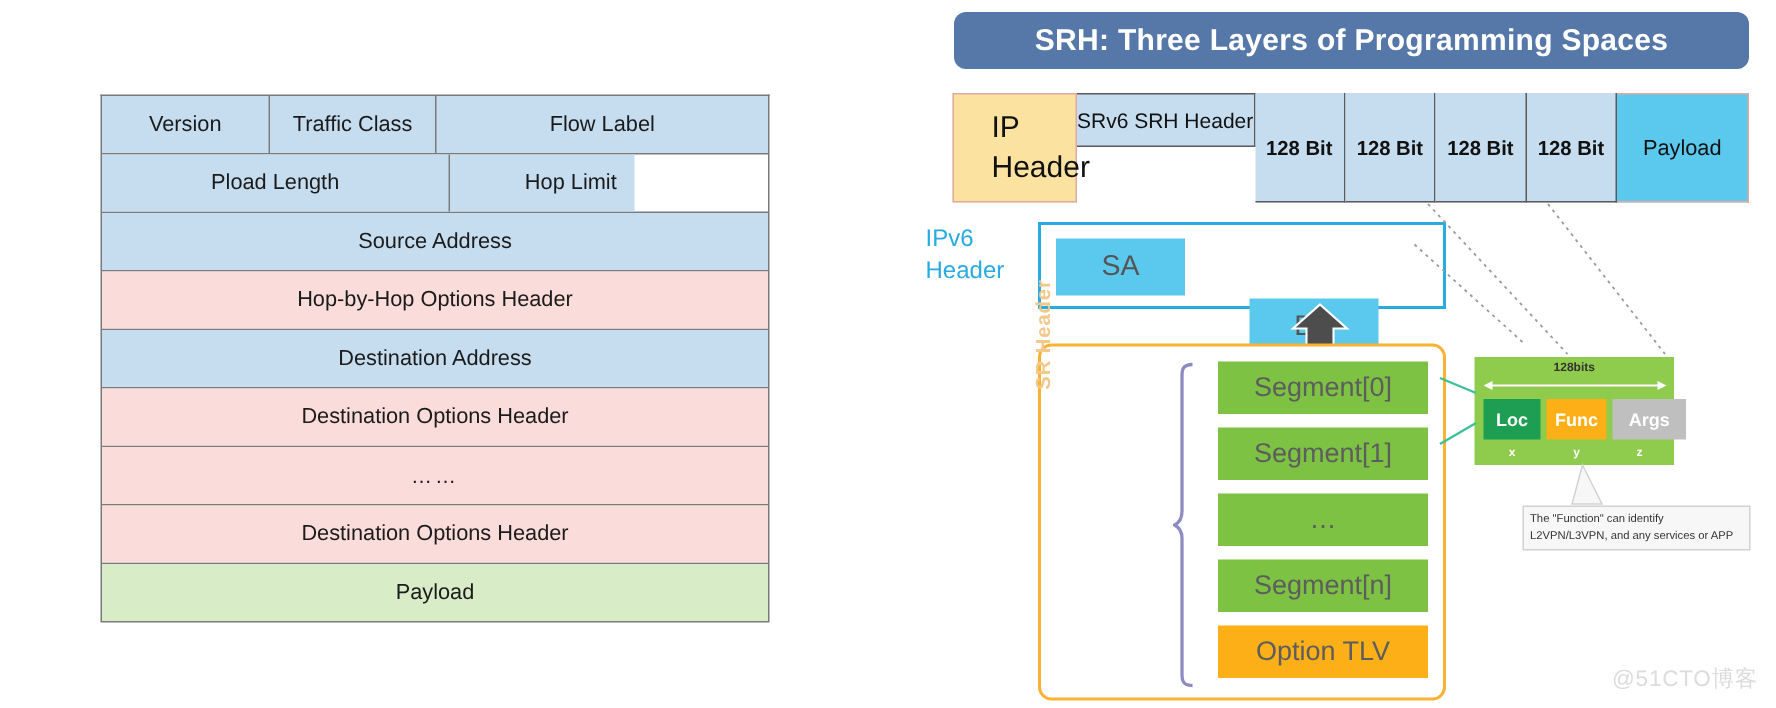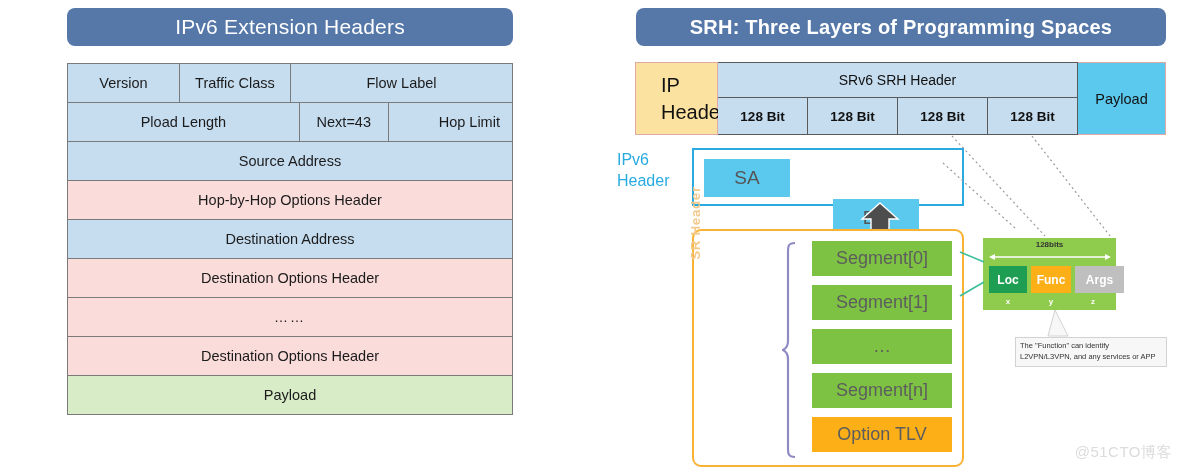--- a/index.html
+++ b/index.html
@@ -42,21 +42,21 @@
   
   #right-title{left:636px;top:8px;width:530px;height:38px;font-size:20px;font-weight:bold;}
 
   #srv6-bar{position:absolute;left:635px;top:62px;width:531px;height:73px;
             display:flex;box-sizing:border-box;}
   .bar-ip{
     width:83px;background:#FCE2A0;border:1px solid #E0A9A4;box-sizing:border-box;
     display:flex;flex-direction:column;justify-content:center;
     padding-left:25px;font-size:20px;color:#111;line-height:1.32;
   }
-  .bar-srh{flex:1;display:flex;flex-direction:column;box-sizing:border-box;border-radius:17px;}
+  .bar-srh{flex:1;display:flex;flex-direction:row;box-sizing:border-box;border-radius:17px;}
   .srh-top{
     height:36px;background:#C6DDF0;border:1px solid #5a5a5a;border-left:none;
     box-sizing:border-box;display:flex;align-items:center;justify-content:center;
     font-size:14px;color:#111;
   }
   .srh-bot{flex:1;display:flex;box-sizing:border-box;}
   .bit-cell{
     flex:1;background:#C6DDF0;border:1px solid #5a5a5a;border-left:none;border-top:none;
     box-sizing:border-box;display:flex;align-items:center;justify-content:center;
     font-size:13.5px;font-weight:bold;color:#111;
@@ -144,31 +144,29 @@
     color:#dcdcdc;font-size:15px;letter-spacing:.5px;
   }
 
   svg.ov{position:absolute;left:0;top:0;width:1184px;height:472px;pointer-events:none;}
 </style>
 </head>
 <body>
 
 <div class="stage">
 
-  <div class="title-pill" id="left-title">IPv6 Extension Headers</div>
 
   <div id="ipv6-table">
       <div class="trow">
         <div class="tcell c-blue" style="width: 25%;">Version</div>
         <div class="tcell c-blue" style="width: 25%;">Traffic Class</div>
         <div class="tcell c-blue" style="width: 50%;">Flow Label</div>
       </div>
       <div class="trow">
         <div class="tcell c-blue" style="width: 52%;">Pload Length</div>
-        <div class="tcell c-blue" style="width: 20%;">Next=43</div>
         <div class="tcell c-blue" style="width: 28%; padding-left: 38px;">Hop Limit</div>
       </div>
       <div class="trow">
         <div class="tcell c-blue" style="width: 100%;">Source Address</div>
       </div>
       <div class="trow">
         <div class="tcell c-pink" style="width: 100%;">Hop-by-Hop Options Header</div>
       </div>
       <div class="trow">
         <div class="tcell c-blue" style="width: 100%;">Destination Address</div>

